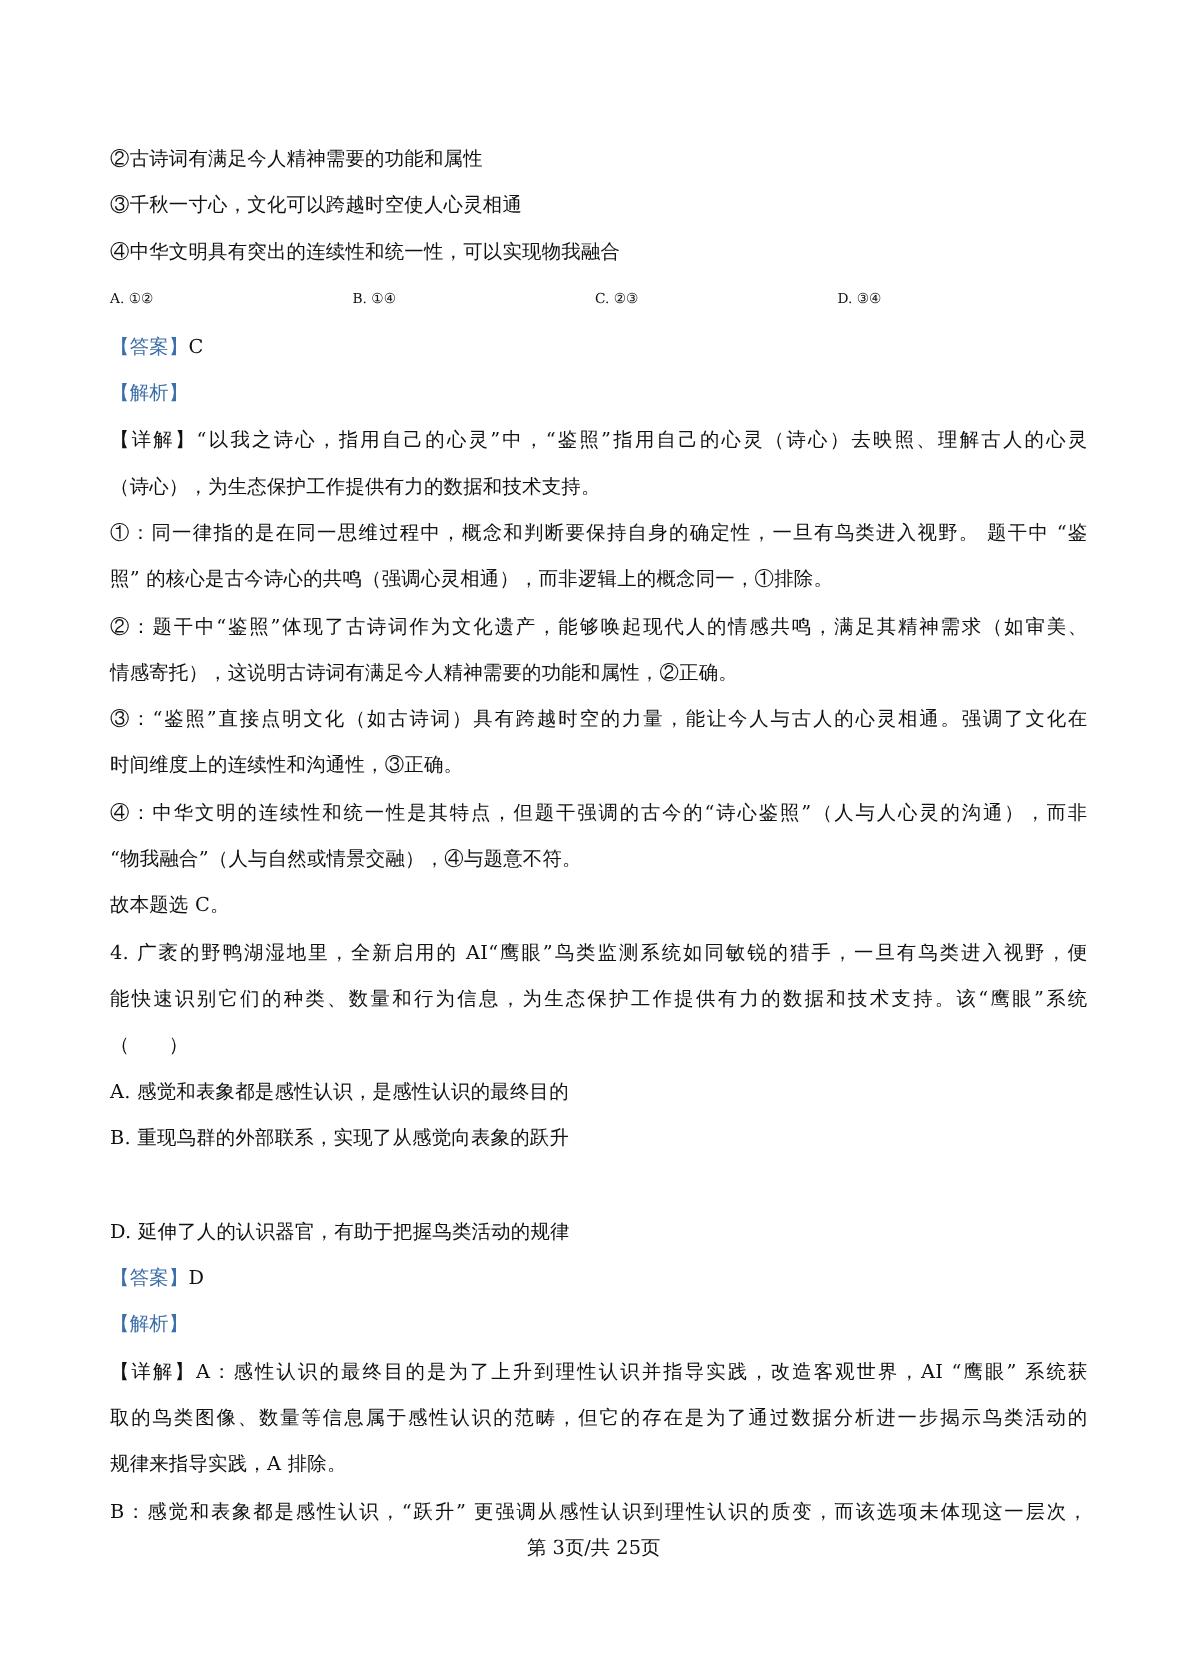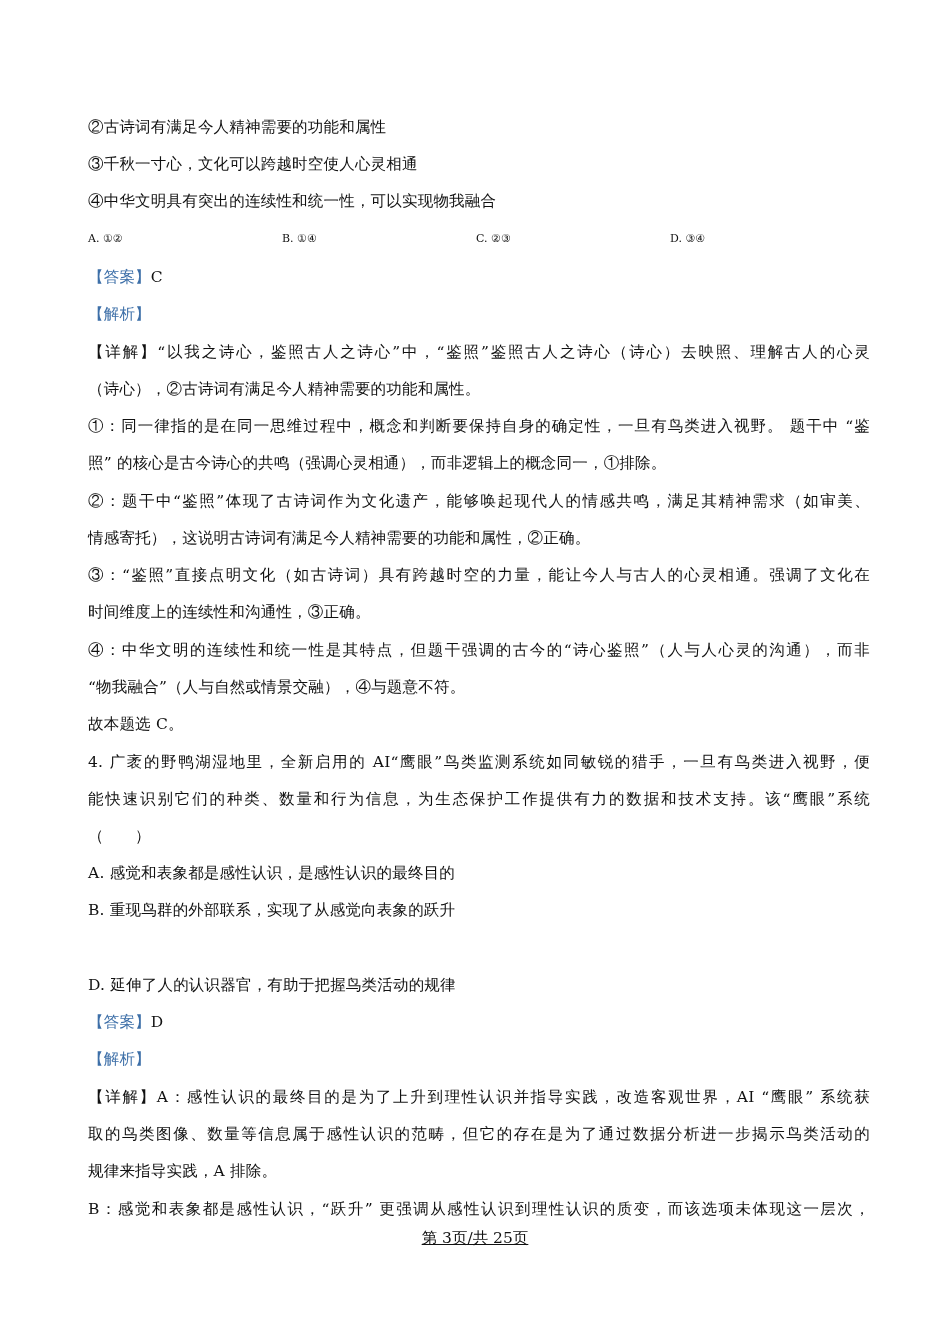--- a/index.html
+++ b/index.html
@@ -44,21 +44,20 @@
       white-space: nowrap;
     }
     .footer {
       position: absolute;
       left: 0;
       width: 950px;
       top: 1227px;
       text-align: center;
       font-size: 15.5px;
       line-height: 20px;
-      text-decoration: underline;
     }
   </style>
 </head>
 <body>
 
 <div class="page">
 
   <div class="line" style="top:116px">②古诗词有满足今人精神需要的功能和属性</div>
   <div class="line" style="top:153px">③千秋一寸心，文化可以跨越时空使人心灵相通</div>
   <div class="line" style="top:190px">④中华文明具有突出的连续性和统一性，可以实现物我融合</div>
@@ -69,23 +68,23 @@
     <div class="opt" style="left:476px;top:228px">C. ②③</div>
     <div class="opt" style="left:670px;top:228px">D. ③④</div>
   </div>
 
   <div class="line" style="top:266px">
     <span class="label">【答案】</span><span>C</span>
   </div>
   <div class="line label" style="top:303px">【解析】</div>
 
   <div class="line justify" style="top:341px">
-    <span>【详解】</span><span>“以我之诗心，鉴照古人之诗心”中，“鉴照”鉴照古人之诗心（诗心）去映照、理解古人的心灵</span>
+    <span>【详解】</span><span>“以我之诗心，指用自己的心灵”中，“鉴照”指用自己的心灵（诗心）去映照、理解古人的心灵</span>
   </div>
-  <div class="line" style="top:378px">（诗心），②古诗词有满足今人精神需要的功能和属性。</div>
+  <div class="line" style="top:378px">（诗心），为生态保护工作提供有力的数据和技术支持。</div>
   <div class="line justify" style="top:415px">①：同一律指的是在同一思维过程中，概念和判断要保持自身的确定性，一旦有鸟类进入视野。 题干中 “鉴</div>
   <div class="line" style="top:452px">照” 的核心是古今诗心的共鸣（强调心灵相通），而非逻辑上的概念同一，①排除。</div>
   <div class="line justify" style="top:490px">②：题干中“鉴照”体现了古诗词作为文化遗产，能够唤起现代人的情感共鸣，满足其精神需求（如审美、</div>
   <div class="line" style="top:527px">情感寄托），这说明古诗词有满足今人精神需要的功能和属性，②正确。</div>
   <div class="line justify" style="top:564px">③：“鉴照”直接点明文化（如古诗词）具有跨越时空的力量，能让今人与古人的心灵相通。强调了文化在</div>
   <div class="line" style="top:601px">时间维度上的连续性和沟通性，③正确。</div>
   <div class="line justify" style="top:639px">④：中华文明的连续性和统一性是其特点，但题干强调的古今的“诗心鉴照”（人与人心灵的沟通），而非</div>
   <div class="line" style="top:676px">“物我融合”（人与自然或情景交融），④与题意不符。</div>
   <div class="line" style="top:713px">故本题选 C。</div>
 

